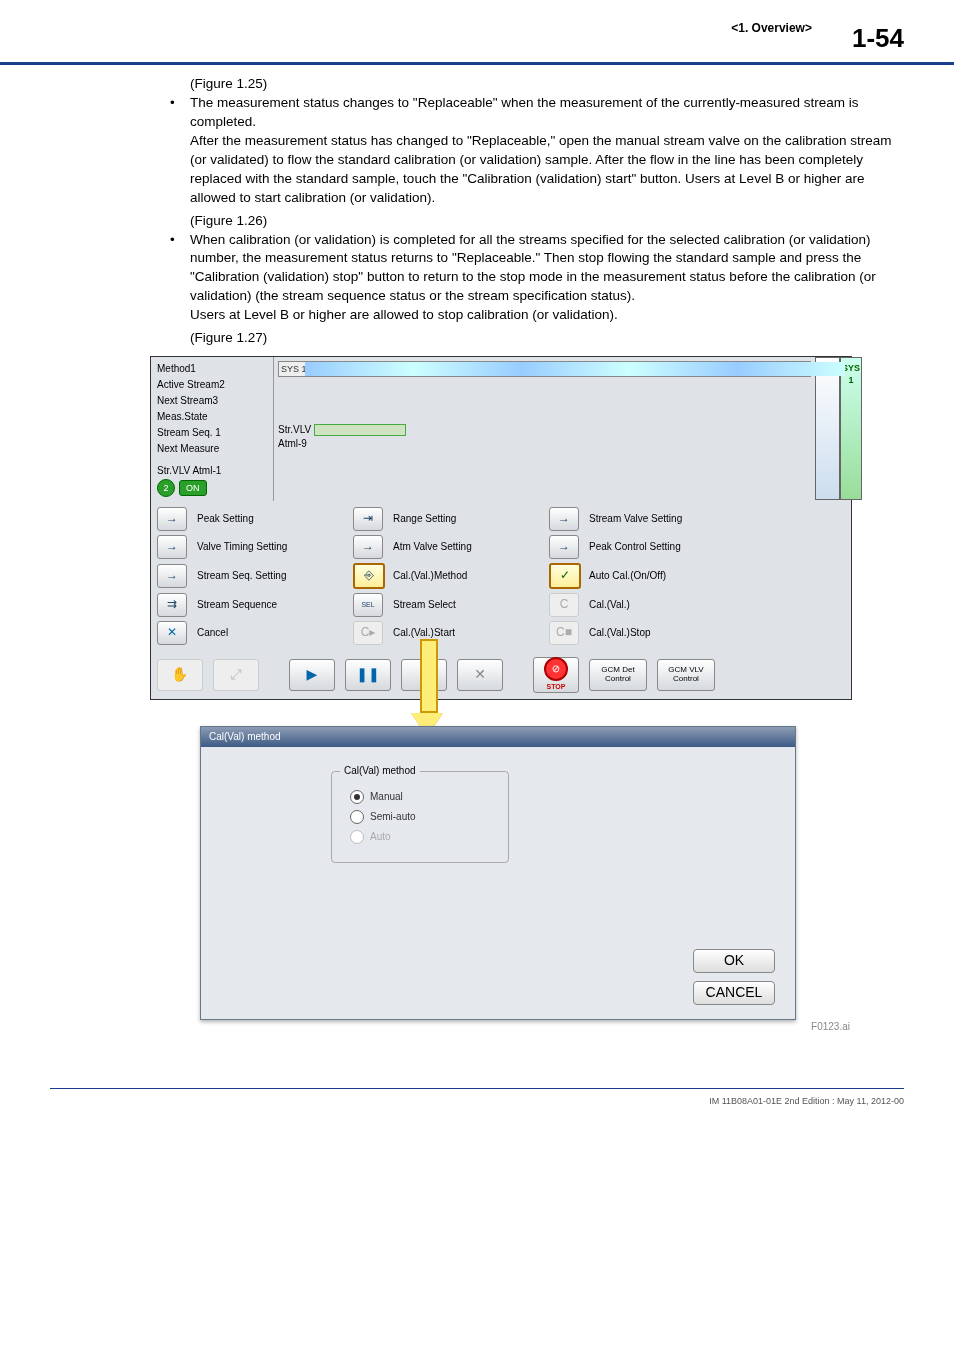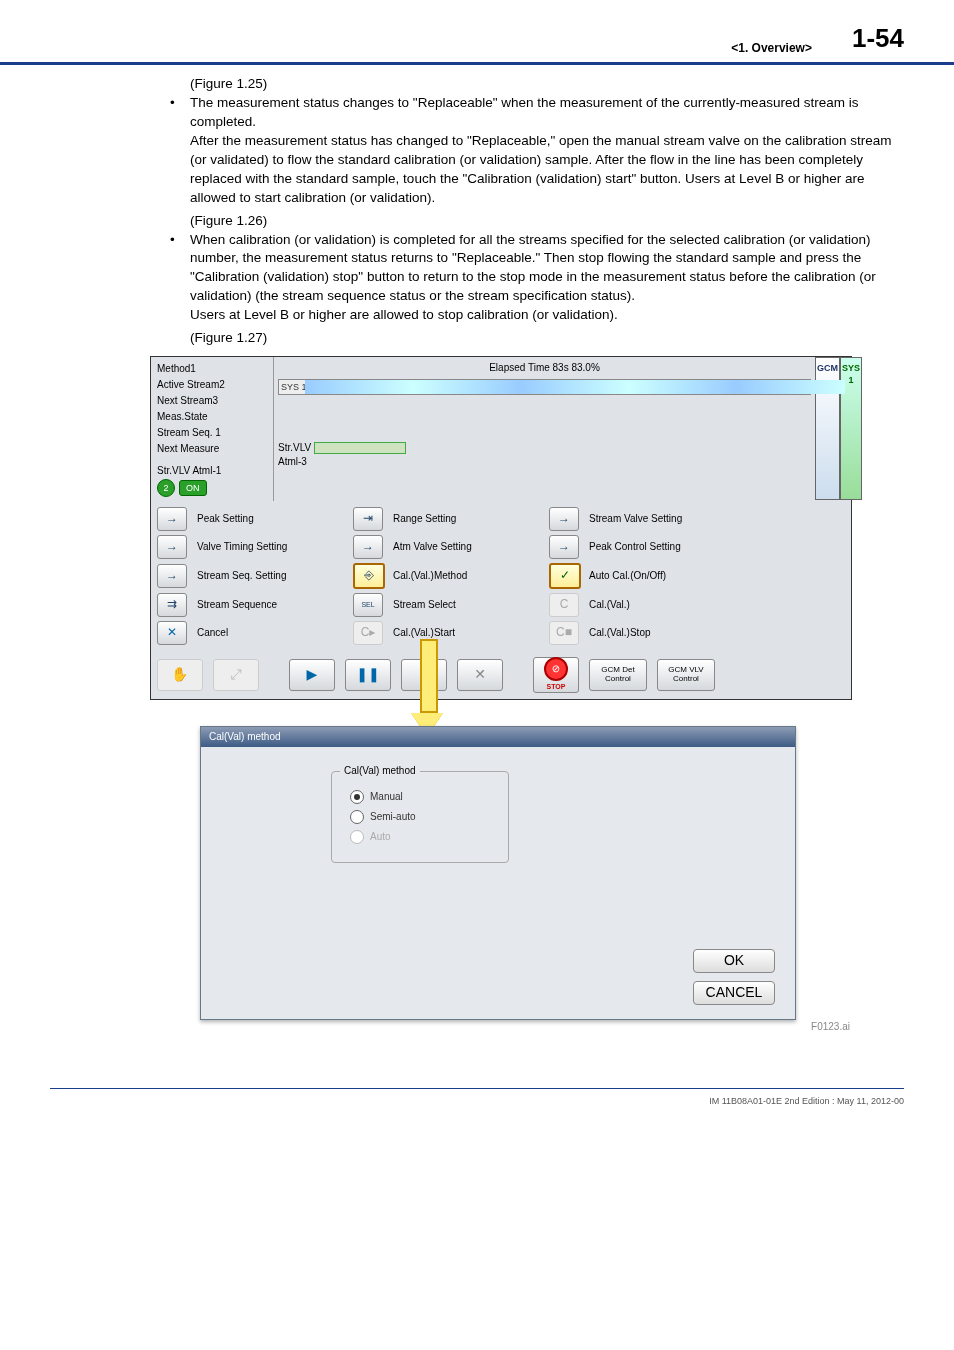--- a/index.html
+++ b/index.html
@@ -9,21 +9,21 @@
     color: #000;
     width: 954px;
     font-size: 13.5px;
     line-height: 1.4;
   }
   .page-header {
     border-bottom: 3px solid #1a3e8c;
     padding: 20px 50px 6px 50px;
     display: flex;
     justify-content: flex-end;
-    align-items: flex-end;
+    align-items: flex-start;
     gap: 40px;
   }
   .section-tag {
     font-size: 12px;
     font-weight: bold;
     color: #000;
   }
   .page-number {
     font-size: 26px;
     font-weight: bold;
@@ -309,30 +309,29 @@
             <div style="height:6px"></div>
             <div class="status-row">
                 <span class="status-key">Str.VLV Atml-1</span>
               </div>
             <div class="on-tag">
               <span class="on-circle">2</span>
               <span class="on-text">ON</span>
             </div>
           </div>
           <div class="chart-area">
-            <div class="chart-title">Elapsed Time  83s  83.0%</div>
             <div class="progress-bar">
               <span class="sys1-label">SYS 1</span>
               <div class="progress-fill"></div>
             </div>
             <div style="height:40px"></div>
             <div class="strvlv-row">
               <span>Str.VLV</span>
               <span class="strvlv-bar"></span><br>
-              <span>Atml-3</span>
+              <span>Atml-9</span>
             </div>
           </div>
           <div class="sys-tabs">
             <div class="sys-tab">GCM</div>
             <div class="sys-tab green" style="white-space:pre">SYS
 1</div>
           </div>
         </div>
 
         <div class="button-grid">

